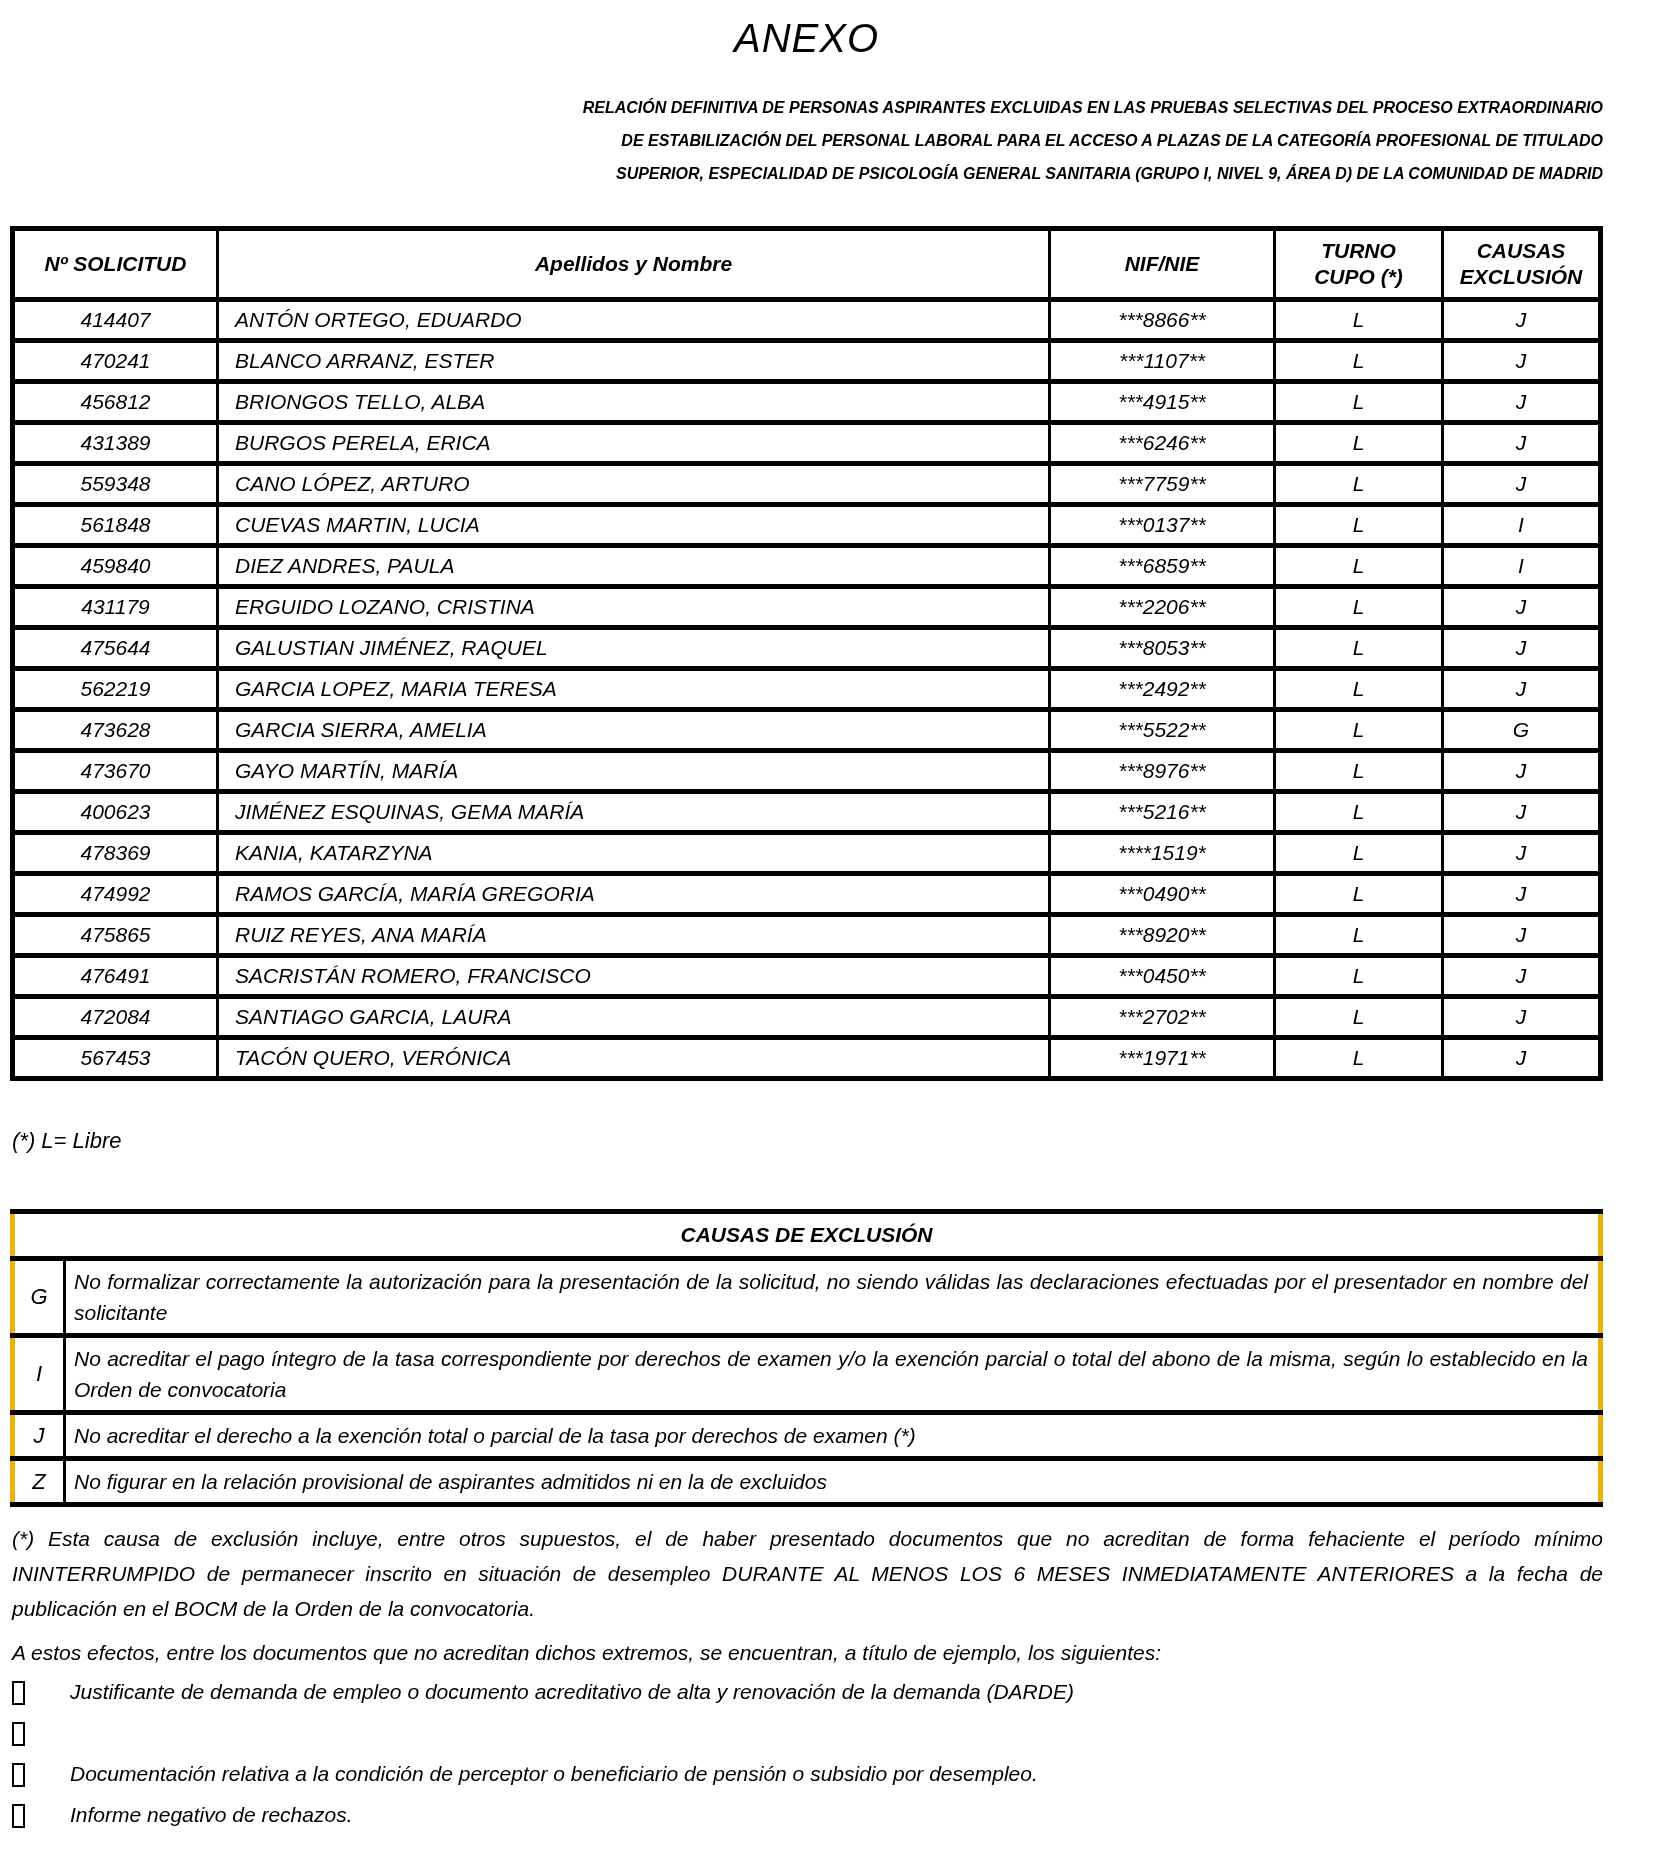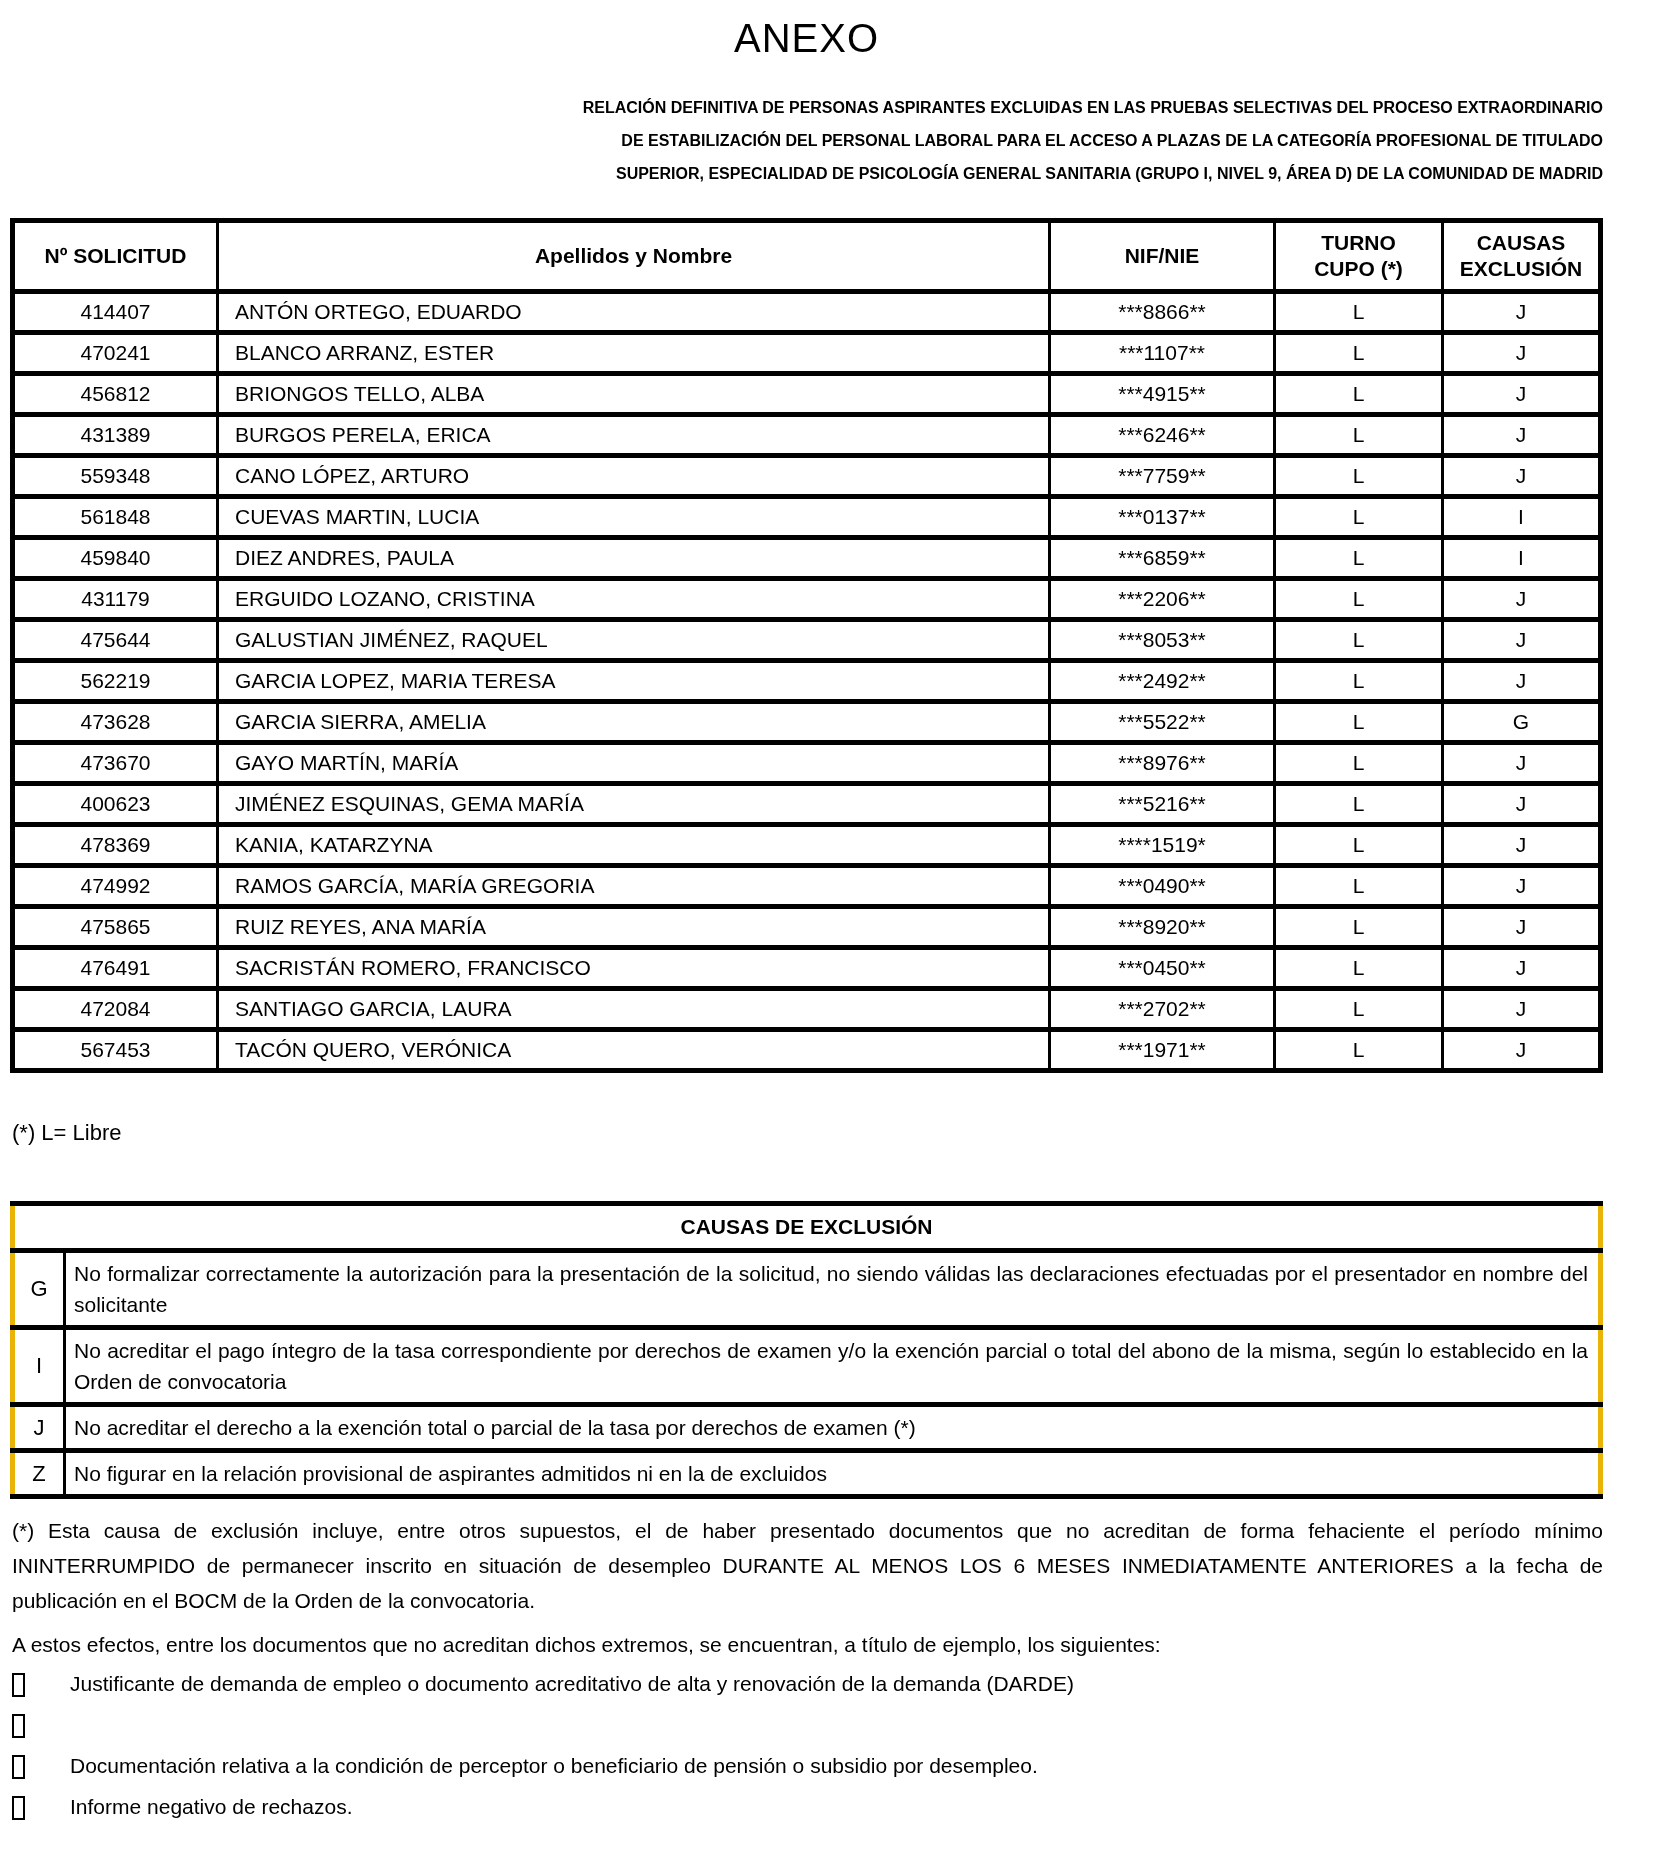--- a/index.html
+++ b/index.html
@@ -11,39 +11,40 @@
   }
   body {
     width: 1680px;
     height: 1876px;
     overflow: hidden;
   }
   .page {
     box-sizing: border-box;
     width: 1613px;
     padding: 0 10px;
+    font-style: italic;
   }
   .doc-title {
     margin: 16px 0 0 0;
     text-align: center;
     font-size: 40px;
     font-weight: 400;
     letter-spacing: 1px;
   }
   .doc-subtitle {
     margin: 30px auto 12px auto;
     text-align: right;
     font-size: 16px;
     font-weight: 700;
     line-height: 33px;
     white-space: pre-line;
   }
   table.main-table {
     width: 100%;
-    margin-top: 28px;
+    margin-top: 36px;
     border-collapse: collapse;
     table-layout: fixed;
     border: 5px solid #000;
   }
   table.main-table th,
   table.main-table td {
     border: 3px solid #000;
     border-top-width: 5px;
     border-bottom-width: 5px;
     font-size: 21px;

